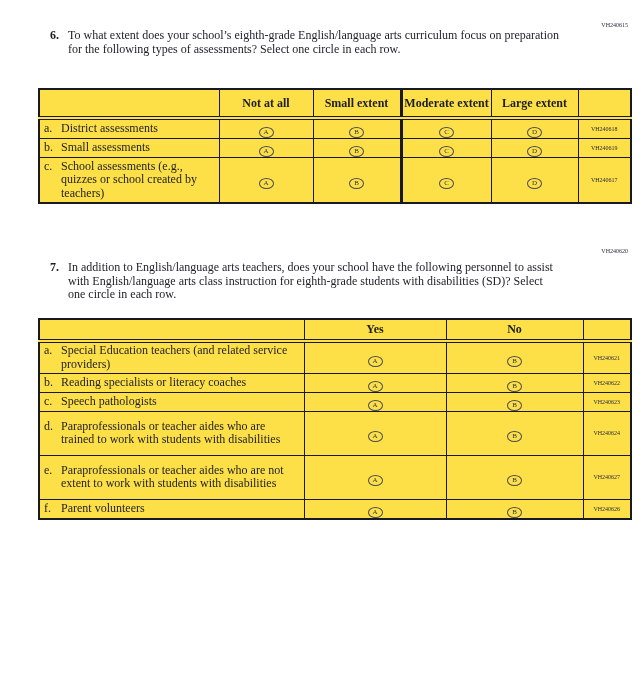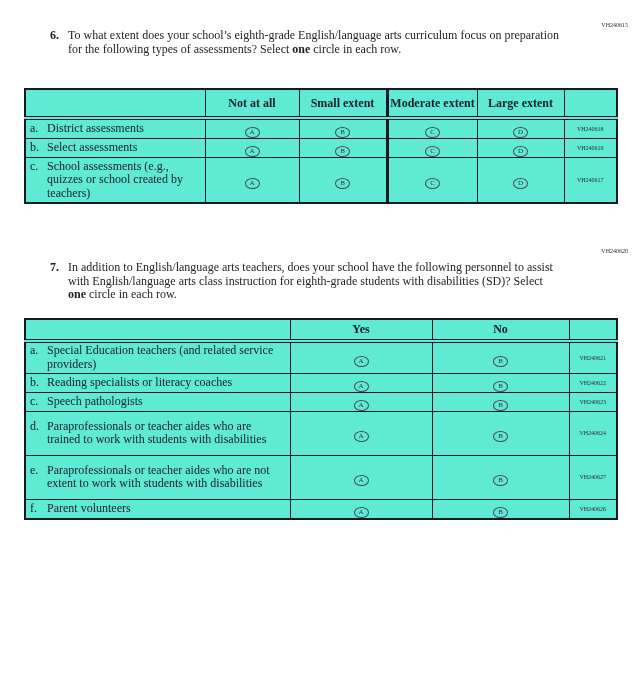--- a/index.html
+++ b/index.html
@@ -12,25 +12,25 @@
     font-family:"Liberation Serif", serif;
   }
   #code-q6 { position:absolute; top:22px; right:14px; }
   #code-q7 { position:absolute; top:248px; right:14px; }
 
   .question { position:absolute; font-size:12px; line-height:13.5px; }
   #q6-block { top:29px; left:50px; }
   #q7-block { top:261px; left:50px; }
   .qnum { position:absolute; left:0; top:0; font-weight:700; }
   .qtext { margin-left:18px; width:494px; text-align:left; }
-  .qtext b { font-weight:700; }
+  .qtext b { font-weight:400; }
 
   table.tbl {
-    position:absolute; left:24px; border-collapse:collapse; table-layout:fixed;
-    background:#5eead4; border:2px solid #191922;
+    position:absolute; left:38px; border-collapse:collapse; table-layout:fixed;
+    background:#fde047; border:2px solid #191922;
   }
   #t6 { top:88px; width:592px; }
   #t7 { top:318px; width:592px;border-radius:8px; }
   .tbl th, .tbl td { border:1px solid #191922; padding:0; }
   .tbl th {
     font-size:12px; font-weight:700; text-align:center; vertical-align:middle;
     border-bottom:4px double #191922; line-height:13px;
   }
   .thick { border-left:3px solid #191922 !important; }
 
@@ -101,21 +101,21 @@
       <td class="opt"><span class="bubble">A</span></td>
       <td class="opt"><span class="bubble">B</span></td>
       <td class="opt thick"><span class="bubble">C</span></td>
       <td class="opt"><span class="bubble">D</span></td>
       <td class="code">VH240618</td>
     </tr>
     <tr class="r1">
       <td class="label">
         <div class="label-inner">
               <span class="pfx">b.</span>
-              <span class="lbl">Select assessments</span>
+              <span class="lbl">Small assessments</span>
             </div>
       </td>
       <td class="opt"><span class="bubble">A</span></td>
       <td class="opt"><span class="bubble">B</span></td>
       <td class="opt thick"><span class="bubble">C</span></td>
       <td class="opt"><span class="bubble">D</span></td>
       <td class="code">VH240619</td>
     </tr>
     <tr class="r2">
       <td class="label">

